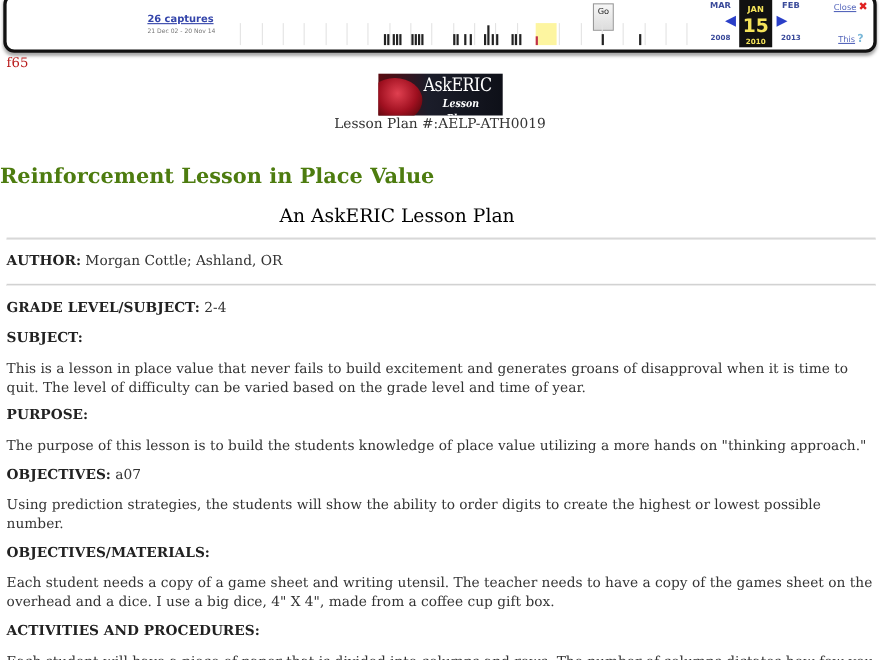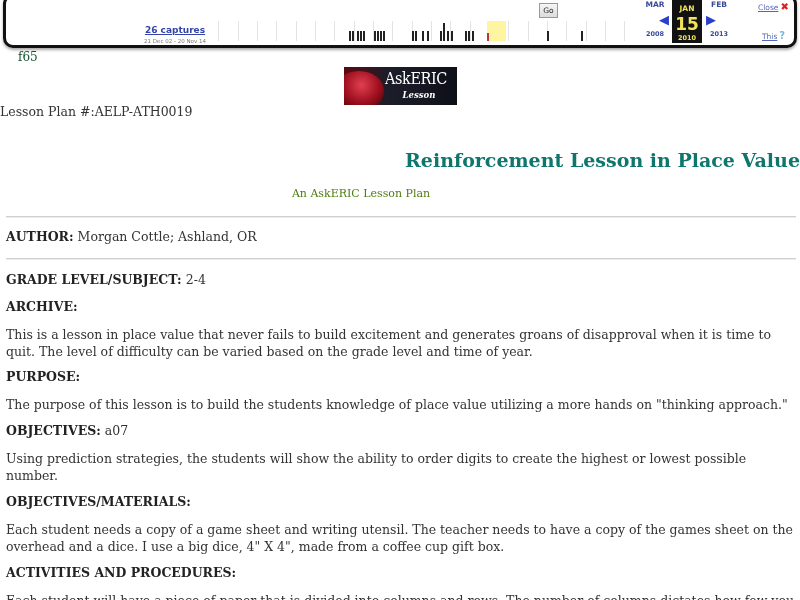--- a/index.html
+++ b/index.html
@@ -23,35 +23,35 @@
     text-align: center; line-height: 6px; white-space: nowrap;
   }
   .wb-logo .wm {
     margin-top: 2px; font-size: 15px; font-weight: bold; line-height: 15px;
     letter-spacing: -1.2px; font-family: "DejaVu Sans Condensed", "DejaVu Sans", sans-serif;
     transform: scaleX(0.82); transform-origin: left center; white-space: nowrap;
   }
   .wb-logo .wm .way { color: #b5232f; }
   .wb-logo .wm .mach { color: #222; }
 
-  .wb-captures { position: absolute; left: 128px; top: 28px; width: 82px; text-align: center; }
+  .wb-captures { position: absolute; left: 128px; top: 16px; width: 82px; }
   .wb-captures .count {
     display: block; font-size: 9px; color: #3344aa; text-decoration: underline; font-weight: bold;
     line-height: 11px;
   }
   .wb-captures .range { display: block; font-size: 5.5px; color: #777; line-height: 9px; margin-top: 1px; white-space: nowrap; }
 
   .wb-url {
     position: absolute; left: 215px; top: 8px; width: 314px; height: 14px;
     border: 1px solid #888; border-top-color: #666; background: #fff;
     font-size: 7.5px; line-height: 12px; padding: 0 3px; color: #222;
     white-space: nowrap; overflow: hidden;
   }
   .wb-go {
-    position: absolute; left: 533px; top: 6px; width: 19px; height: 15px;
+    position: absolute; left: 533px; top: 6px; width: 19px; height: 25px;
     border: 1px solid #999; background: linear-gradient(#f6f6f6, #dcdcdc);
     font-size: 7.5px; line-height: 13px; text-align: center; color: #222;
   }
   .wb-timeline {
     position: absolute; left: 212px; top: 22px; width: 424px; height: 24px;
   }
   .wb-timeline .yline { position: absolute; top: 2px; width: 1px; height: 20px; background: #e3e3e3; }
   .wb-timeline .cap { position: absolute; bottom: 2px; width: 2px; background: #222; }
   .wb-timeline .hl { position: absolute; top: 2px; height: 20px; background: #fdf5a0; }
   .wb-timeline .cur { position: absolute; bottom: 2px; width: 2px; height: 8px; background: #c0304a; }
@@ -69,44 +69,44 @@
   .wb-nav .arrow { font-size: 13px; color: #2a3fc8; line-height: 20px; }
   .wb-nav .prev .arrow { text-align: right; padding-right: 1px; }
   .wb-nav .next .arrow { text-align: left; padding-left: 2px; }
 
   .wb-close { position: absolute; left: 752px; top: 4px; font-size: 7.5px; color: #5566bb; text-decoration: underline; white-space: nowrap; }
   .wb-close .x { color: #e02020; font-weight: bold; font-size: 10px; text-decoration: none; display: inline-block; margin-left: 2px; }
   .wb-help { position: absolute; left: 756px; top: 33px; font-size: 7.5px; color: #5566bb; text-decoration: underline; white-space: nowrap; }
   .wb-help .q { color: #7bb8d8; font-weight: bold; font-size: 10px; text-decoration: none; display: inline-block; margin-left: 2px; }
 
   
-  .stray { position: absolute; left: 6px; top: 50px; font-size: 12px; color: #14532d; margin-left: 12px; }
+  .stray { position: absolute; left: 6px; top: 50px; font-size: 12px; color: #b91c1c; }
   .banner {
     position: absolute; left: 344px; top: 67px; width: 113px; height: 38px;
     background: linear-gradient(90deg, #5a0a10 0%, #1b1d2a 40%, #0e1018 100%);
     overflow: hidden;
   }
   .banner .apple {
     position: absolute; left: -10px; top: 4px; width: 50px; height: 40px; border-radius: 50%;
     background: radial-gradient(circle at 55% 35%, #e04050 0%, #a01020 45%, #4a0508 80%);
   }
   .banner .t1 {
     position: absolute; left: 32px; top: 1px; width: 80px; text-align: center;
     font-size: 17px; color: #fff; line-height: 20px; letter-spacing: -0.5px;
     font-family: "DejaVu Serif", serif; transform: scaleX(0.85); transform-origin: center;
   }
   .banner .t2 {
     position: absolute; left: 40px; top: 21px; width: 70px; text-align: center;
     font-size: 10px; color: #fff; font-style: italic; line-height: 14px; font-weight: bold;
     transform: scaleX(0.85);
   }
-  .plan-num { position: absolute; left: 0; top: 104px; width: 800px; text-align: left; font-size: 12.5px; color: #333; }
-
-  .title { position: absolute; left: 0; top: 149px; width: 800px; text-align: right; font-size: 19px; font-weight: bold; color: #0f766e; margin: 0; }
-  .subtitle { position: absolute; left: 0; top: 187px; width: 722px; text-align: center; font-size: 11px; color: #4d7c0f; }
+  .plan-num { position: absolute; left: 0; top: 104px; width: 800px; text-align: center; font-size: 12.5px; color: #333; }
+
+  .title { position: absolute; left: 0; top: 149px; width: 800px; text-align: left; font-size: 19px; font-weight: bold; color: #4d7c0f; margin: 0; }
+  .subtitle { position: absolute; left: 0; top: 187px; width: 722px; text-align: center; font-size: 17px; color: #000000; }
   .hr { position: absolute; left: 6px; width: 790px; height: 2px; background: #d0d0d0; border-bottom: 1px solid #ececec; }
 
   .line { position: absolute; left: 6px; font-size: 12.5px; color: #333; white-space: nowrap; }
   .line b { color: #222; }
   .para { position: absolute; left: 6px; width: 790px; font-size: 12.5px; line-height: 17px; color: #333; }
 </style>
 </head>
 <body>
 
 <div class="wb-frame">
@@ -201,21 +201,21 @@
 
 <h1 class="title">Reinforcement Lesson in Place Value</h1>
 <div class="subtitle">An AskERIC Lesson Plan</div>
 
 <div class="hr" style="top:216px"></div>
 <div class="line" style="top:229px"><b>AUTHOR:</b><span> Morgan Cottle; Ashland, OR</span></div>
 <div class="hr" style="top:258px"></div>
 
 <div class="line" style="top:272px"><b>GRADE LEVEL/SUBJECT:</b><span> 2-4</span></div>
 
-<div class="line" style="top:299px"><b>ARCHIVE:</b><span></span></div>
+<div class="line" style="top:299px"><b>SUBJECT:</b><span></span></div>
 <div class="para" style="top:326px">This is a lesson in place value that never fails to build excitement and generates groans of disapproval when it is time to quit. The level of difficulty can be varied based on the grade level and time of year.</div>
 
 <div class="line" style="top:369px"><b>PURPOSE:</b><span></span></div>
 <div class="para" style="top:396px">The purpose of this lesson is to build the students knowledge of place value utilizing a more hands on "thinking approach."</div>
 
 <div class="line" style="top:423px"><b>OBJECTIVES:</b><span> a07</span></div>
 <div class="para" style="top:450px">Using prediction strategies, the students will show the ability to order digits to create the highest or lowest possible number.</div>
 
 <div class="line" style="top:494px"><b>OBJECTIVES/MATERIALS:</b><span></span></div>
 <div class="para" style="top:521px">Each student needs a copy of a game sheet and writing utensil. The teacher needs to have a copy of the games sheet on the overhead and a dice. I use a big dice, 4" X 4", made from a coffee cup gift box.</div>

